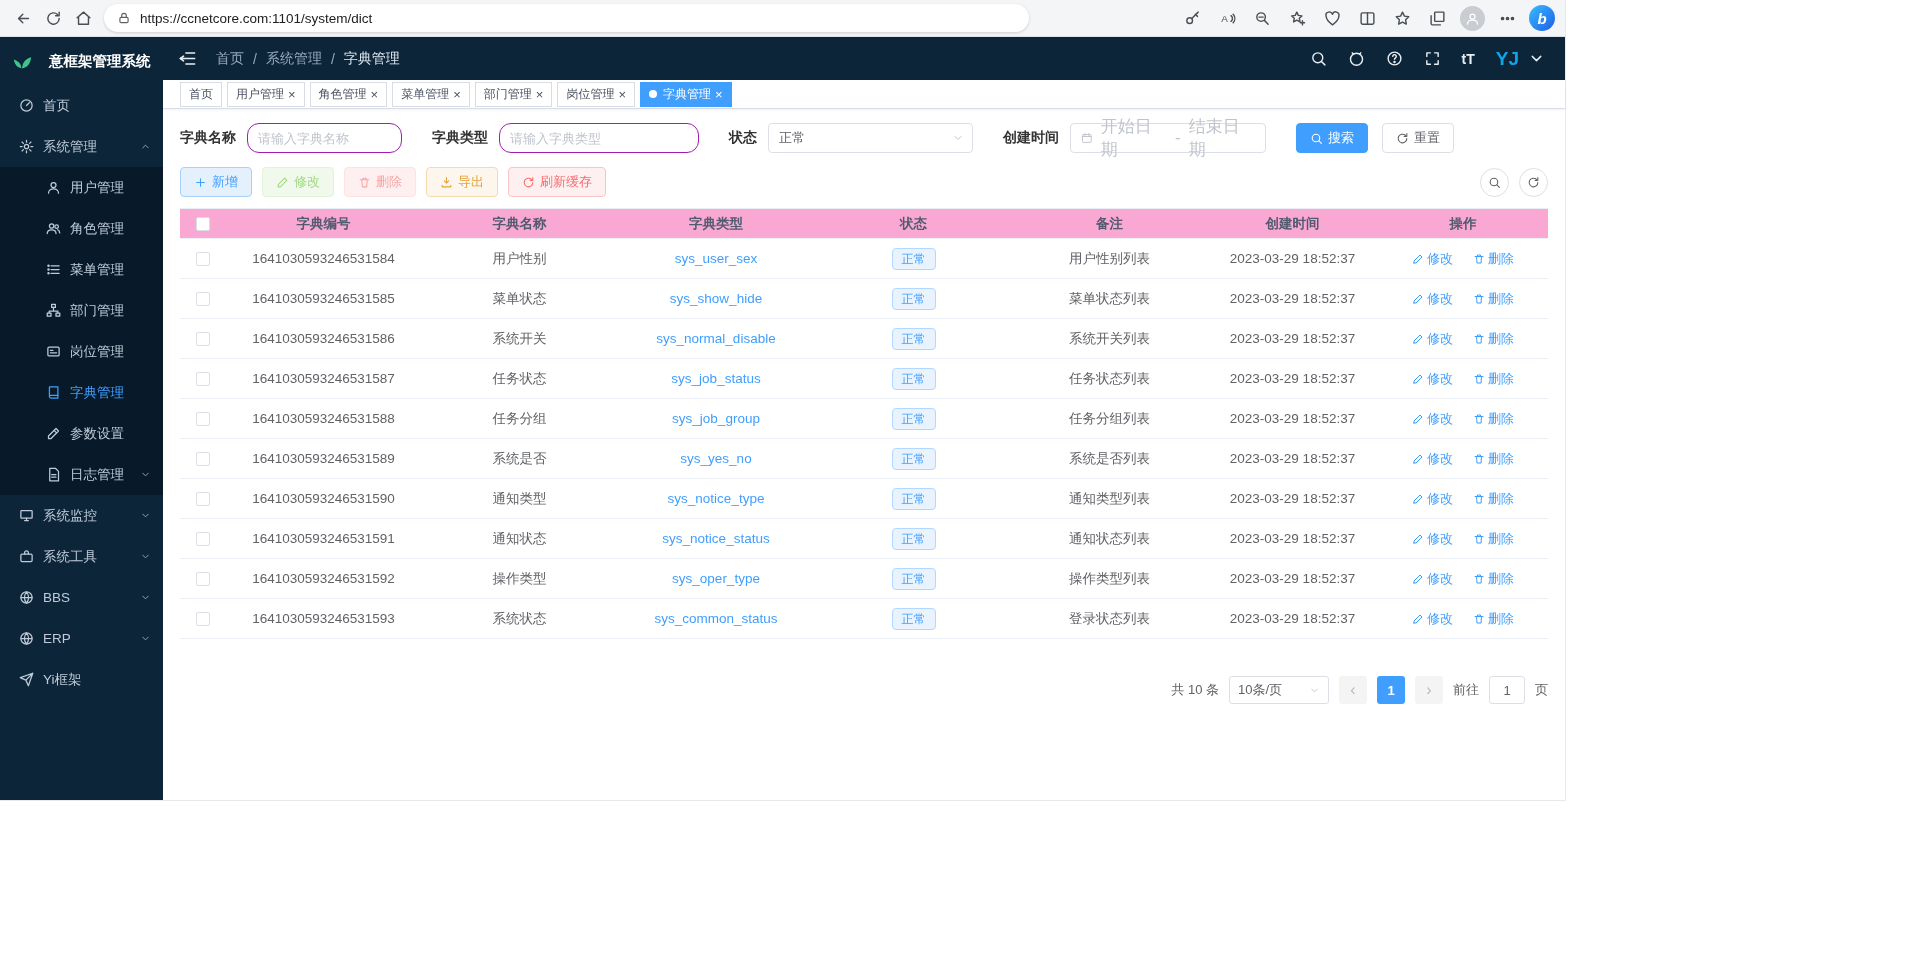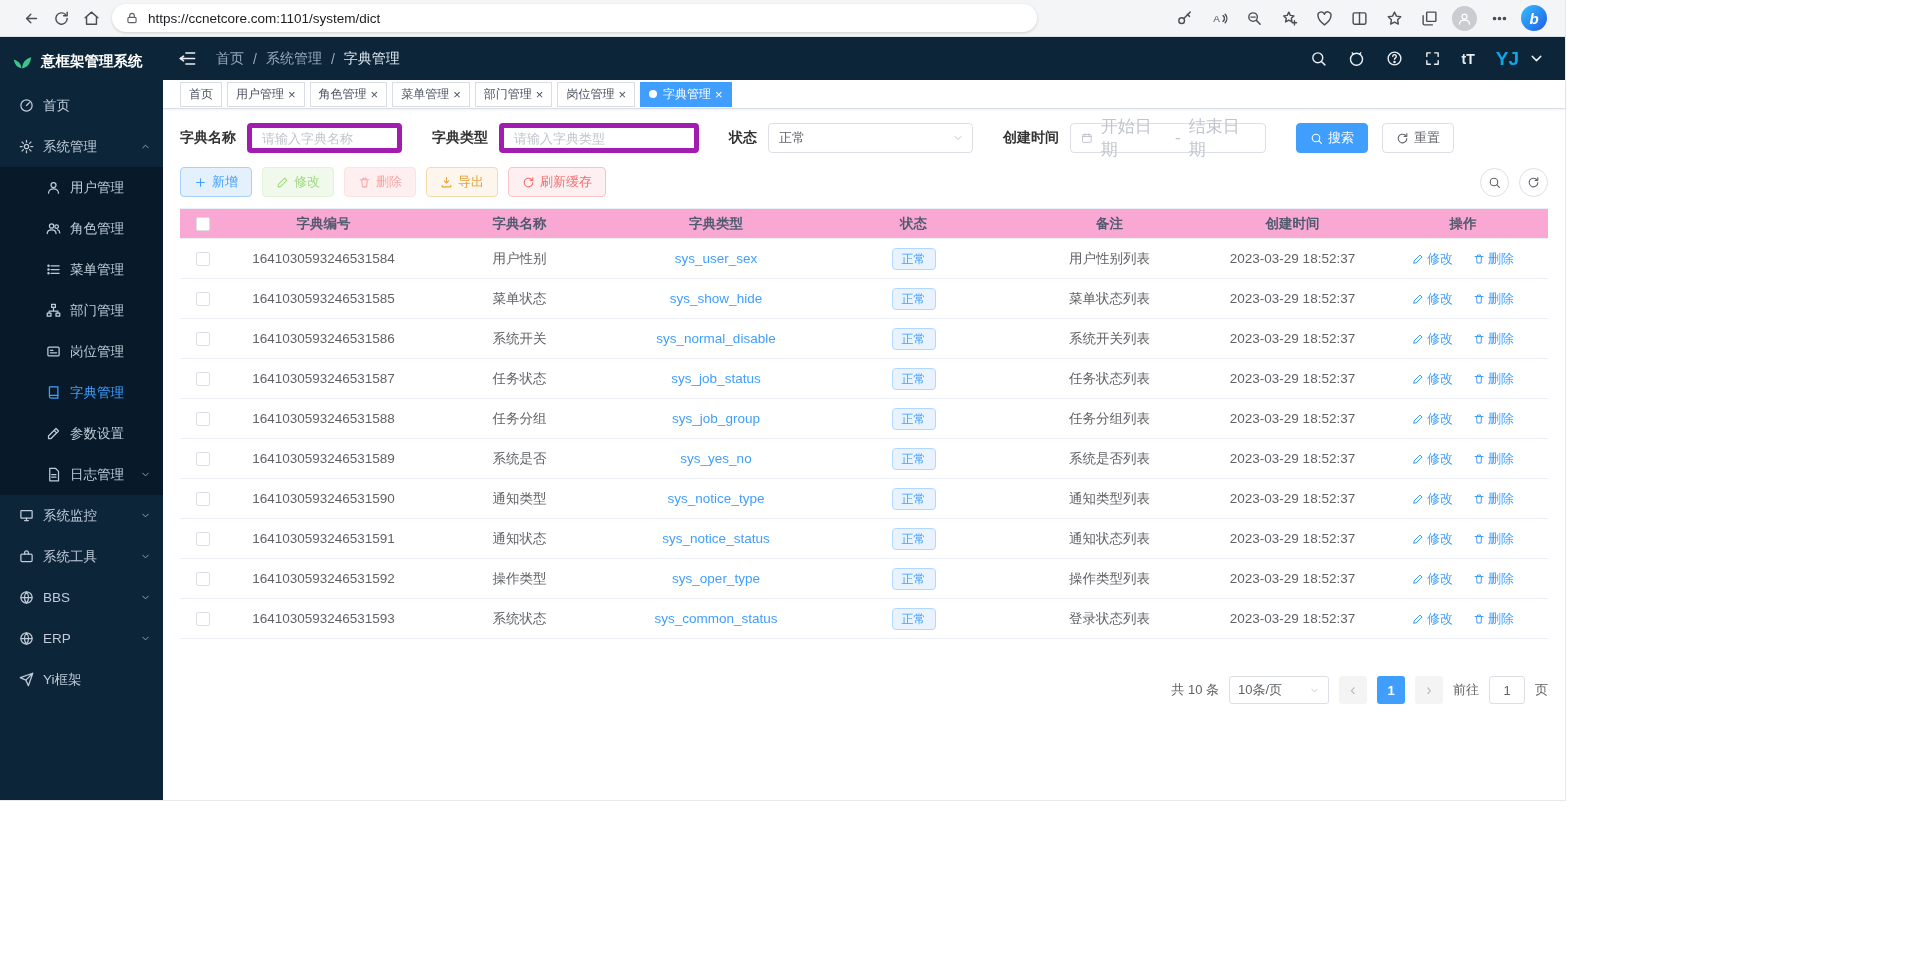--- a/index.html
+++ b/index.html
@@ -3,35 +3,35 @@
 <meta charset="utf-8">
 <style>
 *{box-sizing:border-box;margin:0;padding:0}
 html,body{width:1918px;height:977px}
 body{background:#fff;font-family:"Liberation Sans","DejaVu Sans",sans-serif;color:#303133;overflow:hidden}
 svg{display:block;fill:none;stroke:currentColor;stroke-width:2;stroke-linecap:round;stroke-linejoin:round}
 svg.fill{fill:currentColor;stroke:none}
 .window{width:1566px;background:#fff;border-right:1px solid #e6e8ec;border-bottom:1px solid #e6e8ec}
 
 
-.chrome{height:37px;background:#f4f5f7;border-bottom:1px solid #dfe1e5;display:flex;align-items:center;padding:0 16px}
+.chrome{height:37px;background:#f4f5f7;border-bottom:1px solid #dfe1e5;display:flex;align-items:center;padding:0 8px}
 .cbtn{width:30px;height:30px;border-radius:6px;display:flex;align-items:center;justify-content:center;color:#4a4f55;cursor:pointer;flex:0 0 auto}
 .cbtn svg{width:17px;height:17px}
 .urlpill{height:28px;width:925px;background:#fff;border-radius:14px;box-shadow:0 1px 3px rgba(0,0,0,.16);display:flex;align-items:center;padding:0 13px;gap:9px;margin:0 6px;cursor:text}
 .urlpill svg{width:14px;height:14px;color:#5f6368}
 .urltext{font-size:13.5px;color:#202124;white-space:nowrap}
 .chromeright{display:flex;align-items:center;gap:5px;margin-left:auto}
 .avatar{width:25px;height:25px;border-radius:50%;background:#c9ccd1;display:flex;align-items:center;justify-content:center;color:#fff;overflow:hidden}
 .avatar svg{width:15px;height:15px}
 .bing{width:26px;height:26px;border-radius:50%;background:linear-gradient(135deg,#37bdff,#1f5de6);color:#fff;font-weight:bold;font-style:italic;display:flex;align-items:center;justify-content:center;font-size:15px;cursor:pointer}
 
 
 .app{display:flex;height:763px}
 .sidebar{width:163px;background:#0c2538;color:#bfcbd9;flex:0 0 auto;font-size:13.5px}
-.logo{height:48px;display:flex;align-items:center;gap:8px;padding:0 11px;color:#fff;font-weight:bold;font-size:14.5px;white-space:nowrap}
+.logo{height:48px;display:flex;align-items:center;gap:16px;padding:0 11px;color:#fff;font-weight:bold;font-size:14.5px;white-space:nowrap}
 .logo svg{width:22px;height:22px;color:#3fc48b}
 .mitem{height:41px;display:flex;align-items:center;gap:9px;padding:0 12px 0 19px;cursor:pointer;white-space:nowrap}
 .mitem .mi{width:15px;height:15px;flex:0 0 auto}
 .sub{background:#081a29}
 .sub .mitem{padding-left:46px}
 .mitem.active{color:#409eff}
 .chev{width:11px;height:11px;margin-left:auto;opacity:.8;flex:0 0 auto}
 
 .main{flex:1;display:flex;flex-direction:column;min-width:0;background:#fff}
 .topbar{height:43px;background:#0c2538;display:flex;align-items:center;padding:0 20px 0 15px;color:#e9eef3;flex:0 0 auto}
@@ -50,21 +50,21 @@
 .tag{height:25px;border:1px solid #d8dce5;background:#fff;color:#495060;font-size:12px;display:inline-flex;align-items:center;gap:4px;padding:0 8px;cursor:pointer;white-space:nowrap}
 .tag .x{font-size:13px;line-height:1;cursor:pointer}
 .tag.active{background:#409eff;border-color:#409eff;color:#fff}
 .tag.active .dot{width:8px;height:8px;border-radius:50%;background:#fff;margin-right:2px}
 
 
 .content{padding:14px 17px 0;flex:1}
 .filter{display:flex;align-items:center}
 .ffield{display:flex;align-items:center;margin-right:30px}
 .flabel{font-weight:700;font-size:14px;color:#333;margin-right:11px;white-space:nowrap}
-.tinput{height:30px;border:5px solid #a21caf;border-radius:4px;padding:0 10px;font-size:13px;color:#606266;outline:none;font-family:inherit;background:#fff}
+.tinput{height:30px;border:1px solid #a21caf;border-radius:12px;padding:0 10px;font-size:13px;color:#606266;outline:none;font-family:inherit;background:#fff}
 .tinput::placeholder{color:#c0c4cc}
 .selbox{height:30px;border:1px solid #dcdfe6;border-radius:4px;display:flex;align-items:center;justify-content:space-between;padding:0 8px 0 10px;font-size:13px;color:#606266;cursor:pointer;background:#fff}
 .selbox svg,.daterange svg{width:12px;height:12px;color:#c0c4cc}
 .daterange{height:30px;border:1px solid #dcdfe6;border-radius:4px;display:flex;align-items:center;gap:8px;padding:0 10px;font-size:17px;color:#c0c4cc;background:#fff}
 .btn{height:30px;border-radius:4px;border:1px solid #dcdfe6;background:#fff;color:#606266;font-size:13px;display:inline-flex;align-items:center;gap:5px;padding:0 13px;cursor:pointer;font-family:inherit;white-space:nowrap}
 .btn svg{width:13px;height:13px}
 .btn.primary{background:#409eff;border-color:#409eff;color:#fff}
 .btn.p-blue{background:#e4f1fd;border-color:#a8d2fb;color:#409eff}
 .btn.p-green{background:#f0f9eb;border-color:#e1f3d8;color:#9fd982;cursor:not-allowed}
 .btn.p-red-dis{background:#fef0f0;border-color:#fde2e2;color:#f8a5a5;cursor:not-allowed}

